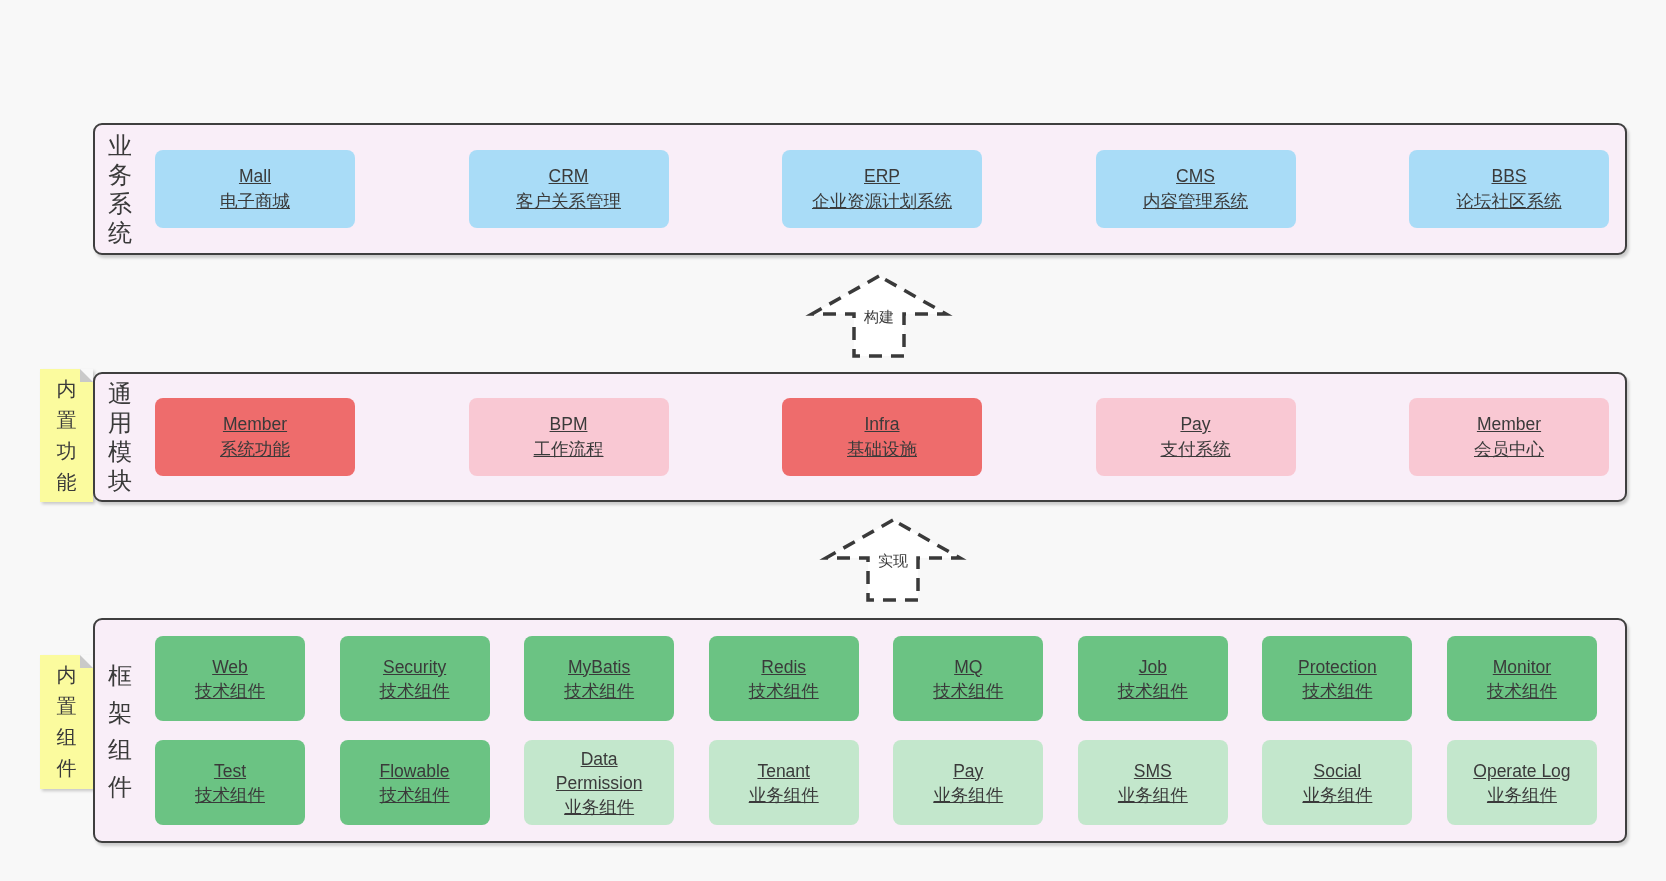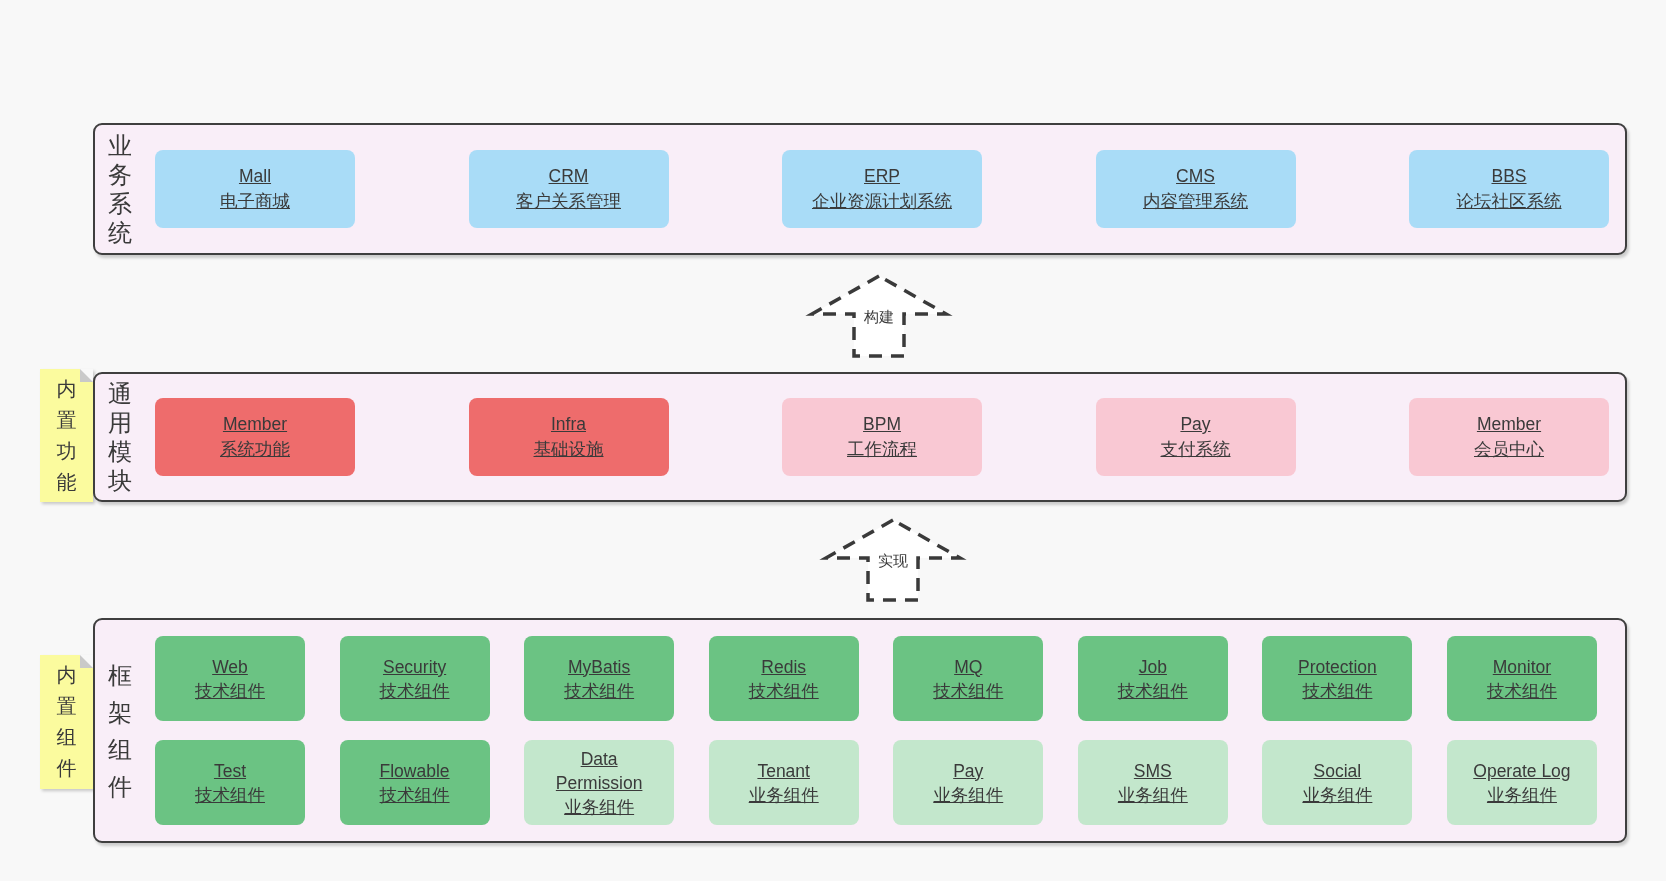--- a/index.html
+++ b/index.html
@@ -111,27 +111,27 @@
         <span>通</span>
         <span>用</span>
         <span>模</span>
         <span>块</span>
       </div>
     <div class="row row-abs">
         <div class="box v-red">
           <div class="box-name">Member</div>
           <div class="box-desc">系统功能</div>
         </div>
+        <div class="box v-pink">
+          <div class="box-name">BPM</div>
+          <div class="box-desc">工作流程</div>
+        </div>
         <div class="box v-red">
           <div class="box-name">Infra</div>
           <div class="box-desc">基础设施</div>
-        </div>
-        <div class="box v-pink">
-          <div class="box-name">BPM</div>
-          <div class="box-desc">工作流程</div>
         </div>
         <div class="box v-pink">
           <div class="box-name">Pay</div>
           <div class="box-desc">支付系统</div>
         </div>
         <div class="box v-pink">
           <div class="box-name">Member</div>
           <div class="box-desc">会员中心</div>
         </div>
       </div>

